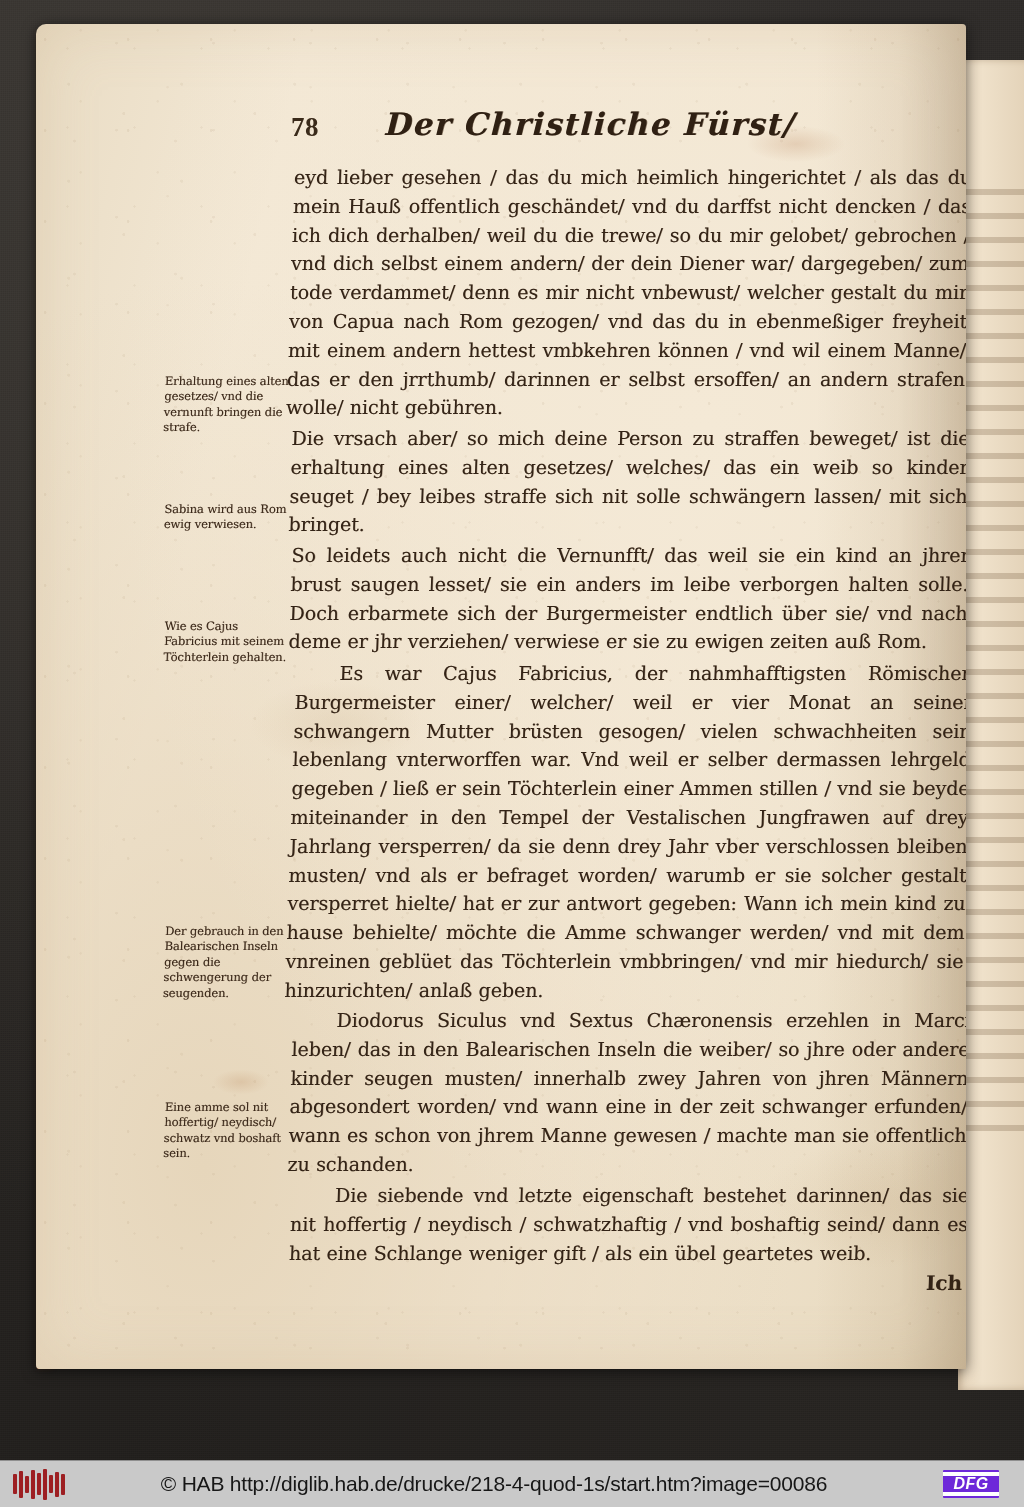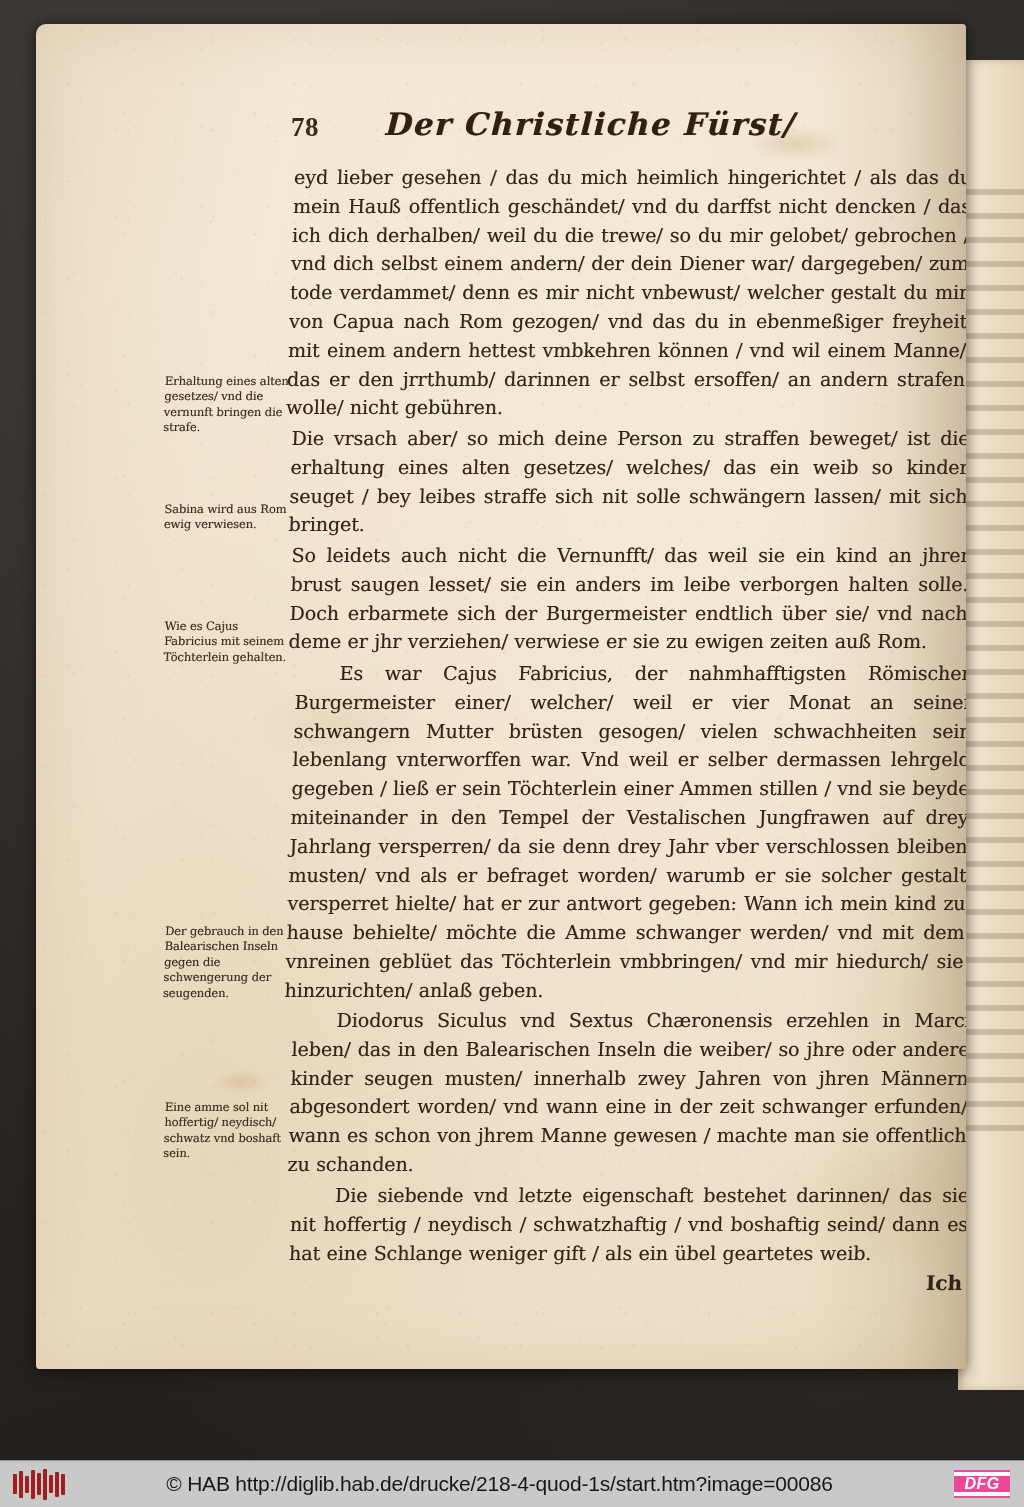--- a/index.html
+++ b/index.html
@@ -267,24 +267,24 @@
     flex: 1 1 auto;
     text-align: center;
     font-family: "Liberation Sans", sans-serif;
     font-size: 21px;
     color: #171717;
     letter-spacing: -.2px;
     padding-right: 33px;
   }
   .dfg-logo {
     flex: 0 0 auto;
-    margin-right: 14px;
+    margin-right: 25px;
     width: 56px;
     height: 28px;
-    background: #ec4899;
+    background: #6d28d9;
     border-radius: 1px;
     display: flex;
     align-items: center;
     justify-content: center;
     position: relative;
     overflow: hidden;
   }
   .dfg-logo::before,
   .dfg-logo::after {
     content: "";

